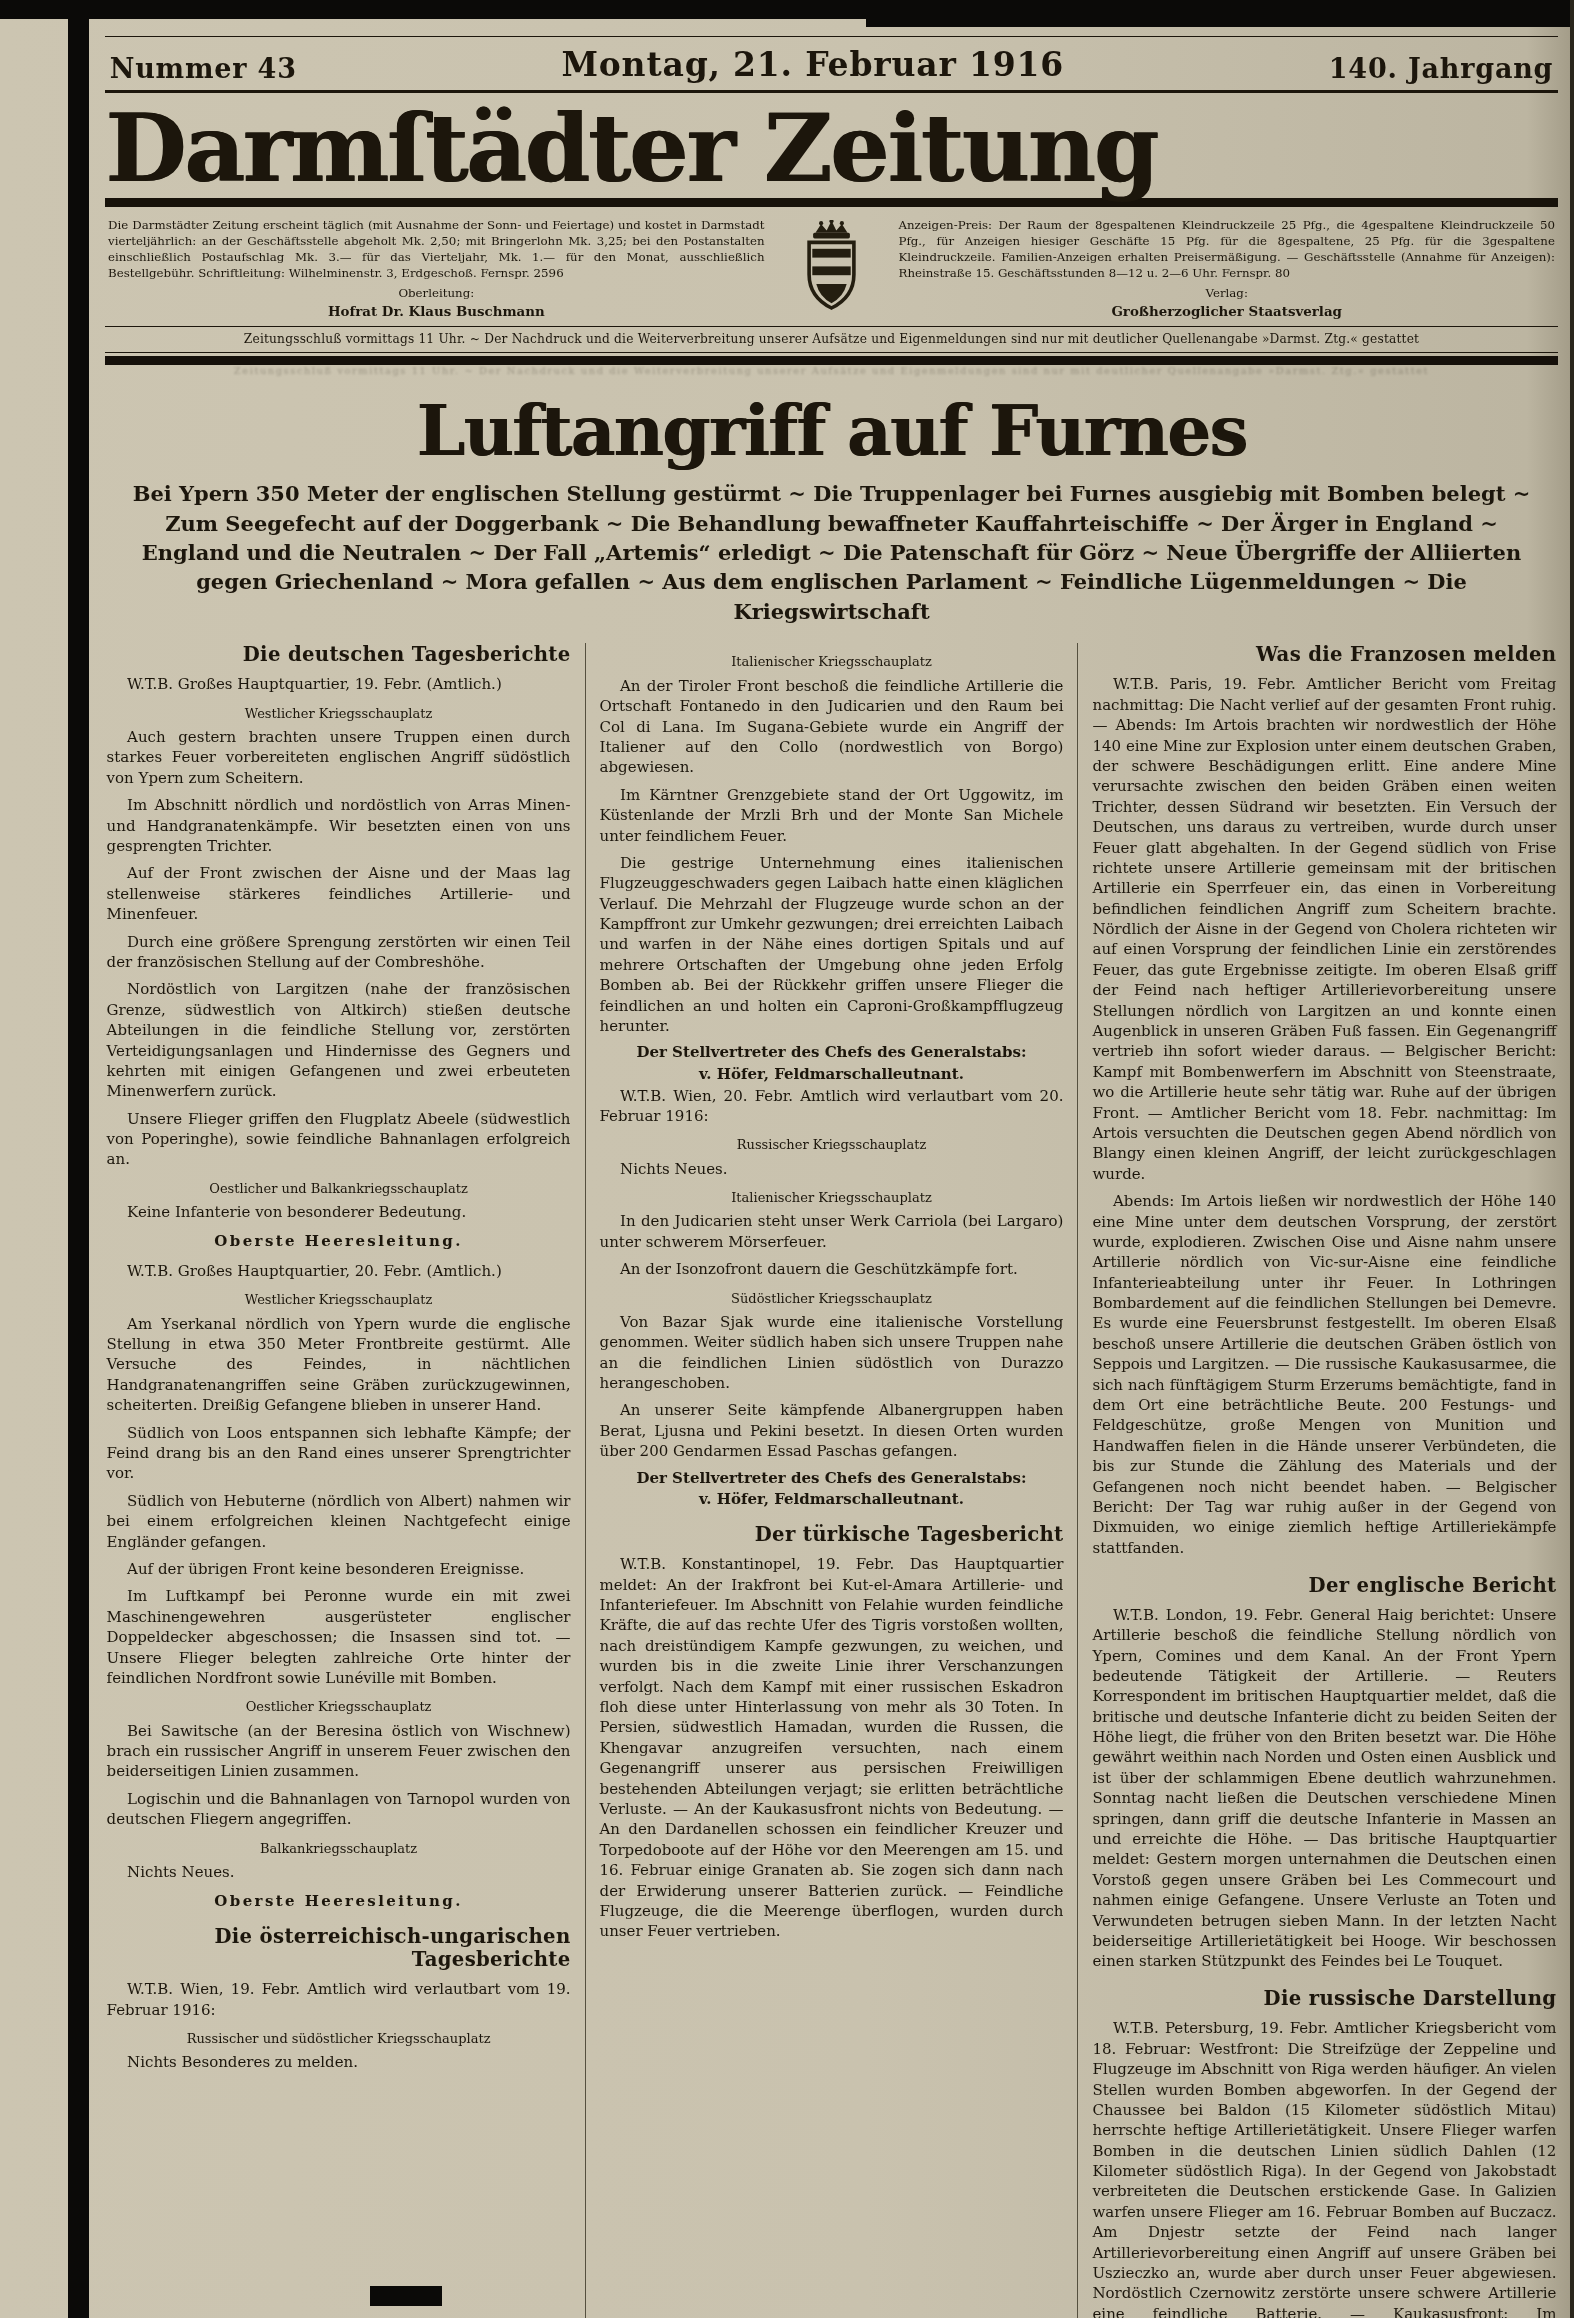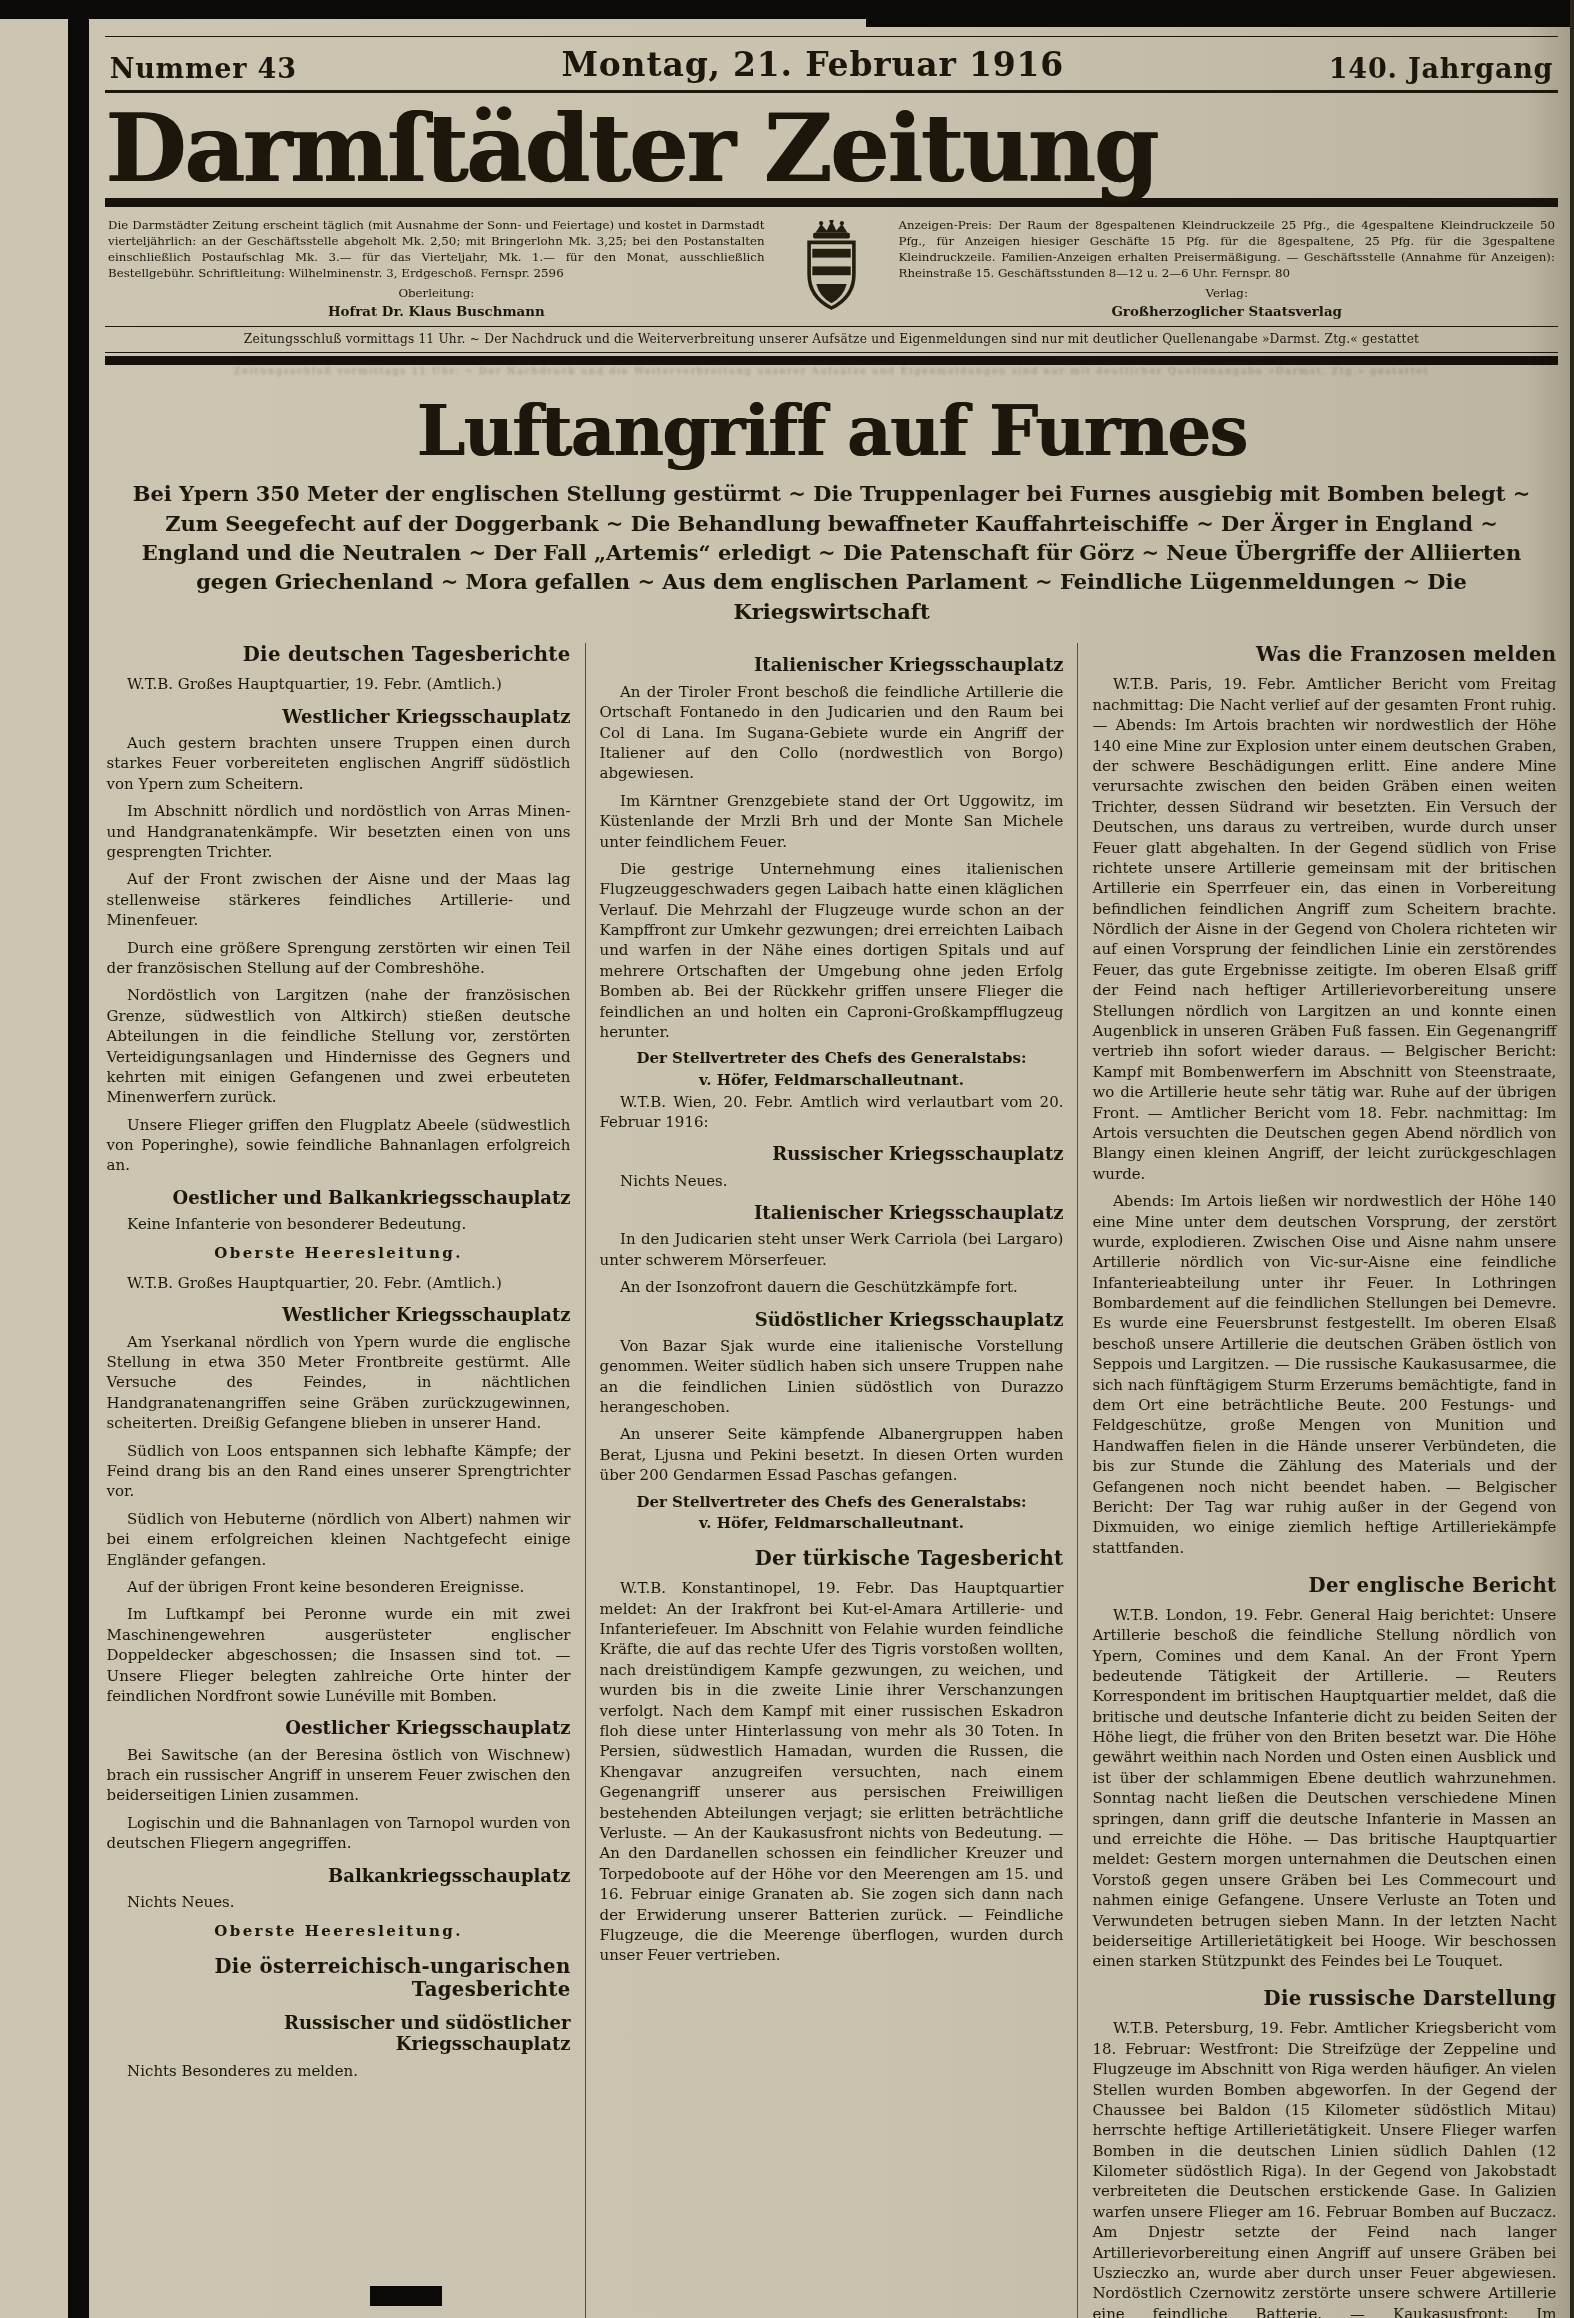--- a/index.html
+++ b/index.html
@@ -44,21 +44,21 @@
            margin:14px 23.6px 6.3px}
 
   .columns{display:flex;margin-top:17.3px}
   .col{flex:1;padding:0 14px;min-width:0}
   .col + .col{border-left:0.8px solid #55503f}
   .col:first-child{padding-left:1.6px}
   .col:last-child{padding-right:1.6px}
 
   .bk-h1{font-size:19.7px;font-weight:bold;text-align:right;margin:15.7px 0 7.9px;letter-spacing:0.3px}
   .col > .bk-h1:first-child{margin-top:0}
-  .bk-h2{font-size:18px;font-weight:bold;text-align:right;margin:11px 0 6.3px}
+  .bk-h2{font-size:13px;font-weight:normal;text-align:center;margin:11px 0 6.3px}
   .bk-p,.bk-b{font-size:15px;line-height:1.36;text-align:justify;text-indent:20.5px;
               margin-bottom:7px;hyphens:auto}
   .bk-b{font-weight:normal}
   .bk-c{font-size:15px;font-weight:bold;text-align:center;margin:3.1px 0}
   .bk-r{font-size:15px;font-weight:bold;text-align:center;letter-spacing:2.4px;margin:9.4px 0 11px}
 </style>
 </head>
 <body>
 
 <div class="page">
@@ -141,20 +141,21 @@
           <div class="bk-b">Südlich von Hebuterne (nördlich von Albert) nahmen wir bei einem erfolgreichen kleinen Nachtgefecht einige Engländer gefangen.</div>
           <div class="bk-p">Auf der übrigen Front keine besonderen Ereignisse.</div>
           <div class="bk-p">Im Luftkampf bei Peronne wurde ein mit zwei Maschinengewehren ausgerüsteter englischer Doppeldecker abgeschossen; die Insassen sind tot. — Unsere Flieger belegten zahlreiche Orte hinter der feindlichen Nordfront sowie Lunéville mit Bomben.</div>
           <div class="bk-h2">Oestlicher Kriegsschauplatz</div>
           <div class="bk-b">Bei Sawitsche (an der Beresina östlich von Wischnew) brach ein russischer Angriff in unserem Feuer zwischen den beiderseitigen Linien zusammen.</div>
           <div class="bk-p">Logischin und die Bahnanlagen von Tarnopol wurden von deutschen Fliegern angegriffen.</div>
           <div class="bk-h2">Balkankriegsschauplatz</div>
           <div class="bk-p">Nichts Neues.</div>
           <div class="bk-r">Oberste Heeresleitung.</div>
           <div class="bk-h1">Die österreichisch-ungarischen Tagesberichte</div>
+          <div class="bk-p">W.T.B. Wien, 19. Febr. Amtlich wird verlautbart vom 19. Februar 1916:</div>
           <div class="bk-h2">Russischer und südöstlicher Kriegsschauplatz</div>
           <div class="bk-p">Nichts Besonderes zu melden.</div>
         </div>
       <div class="col">
           <div class="bk-h2">Italienischer Kriegsschauplatz</div>
           <div class="bk-p">An der Tiroler Front beschoß die feindliche Artillerie die Ortschaft Fontanedo in den Judicarien und den Raum bei Col di Lana. Im Sugana-Gebiete wurde ein Angriff der Italiener auf den Collo (nordwestlich von Borgo) abgewiesen.</div>
           <div class="bk-p">Im Kärntner Grenzgebiete stand der Ort Uggowitz, im Küstenlande der Mrzli Brh und der Monte San Michele unter feindlichem Feuer.</div>
           <div class="bk-p">Die gestrige Unternehmung eines italienischen Flugzeuggeschwaders gegen Laibach hatte einen kläglichen Verlauf. Die Mehrzahl der Flugzeuge wurde schon an der Kampffront zur Umkehr gezwungen; drei erreichten Laibach und warfen in der Nähe eines dortigen Spitals und auf mehrere Ortschaften der Umgebung ohne jeden Erfolg Bomben ab. Bei der Rückkehr griffen unsere Flieger die feindlichen an und holten ein Caproni-Großkampfflugzeug herunter.</div>
           <div class="bk-c">Der Stellvertreter des Chefs des Generalstabs:</div>
           <div class="bk-c">v. Höfer, Feldmarschalleutnant.</div>

